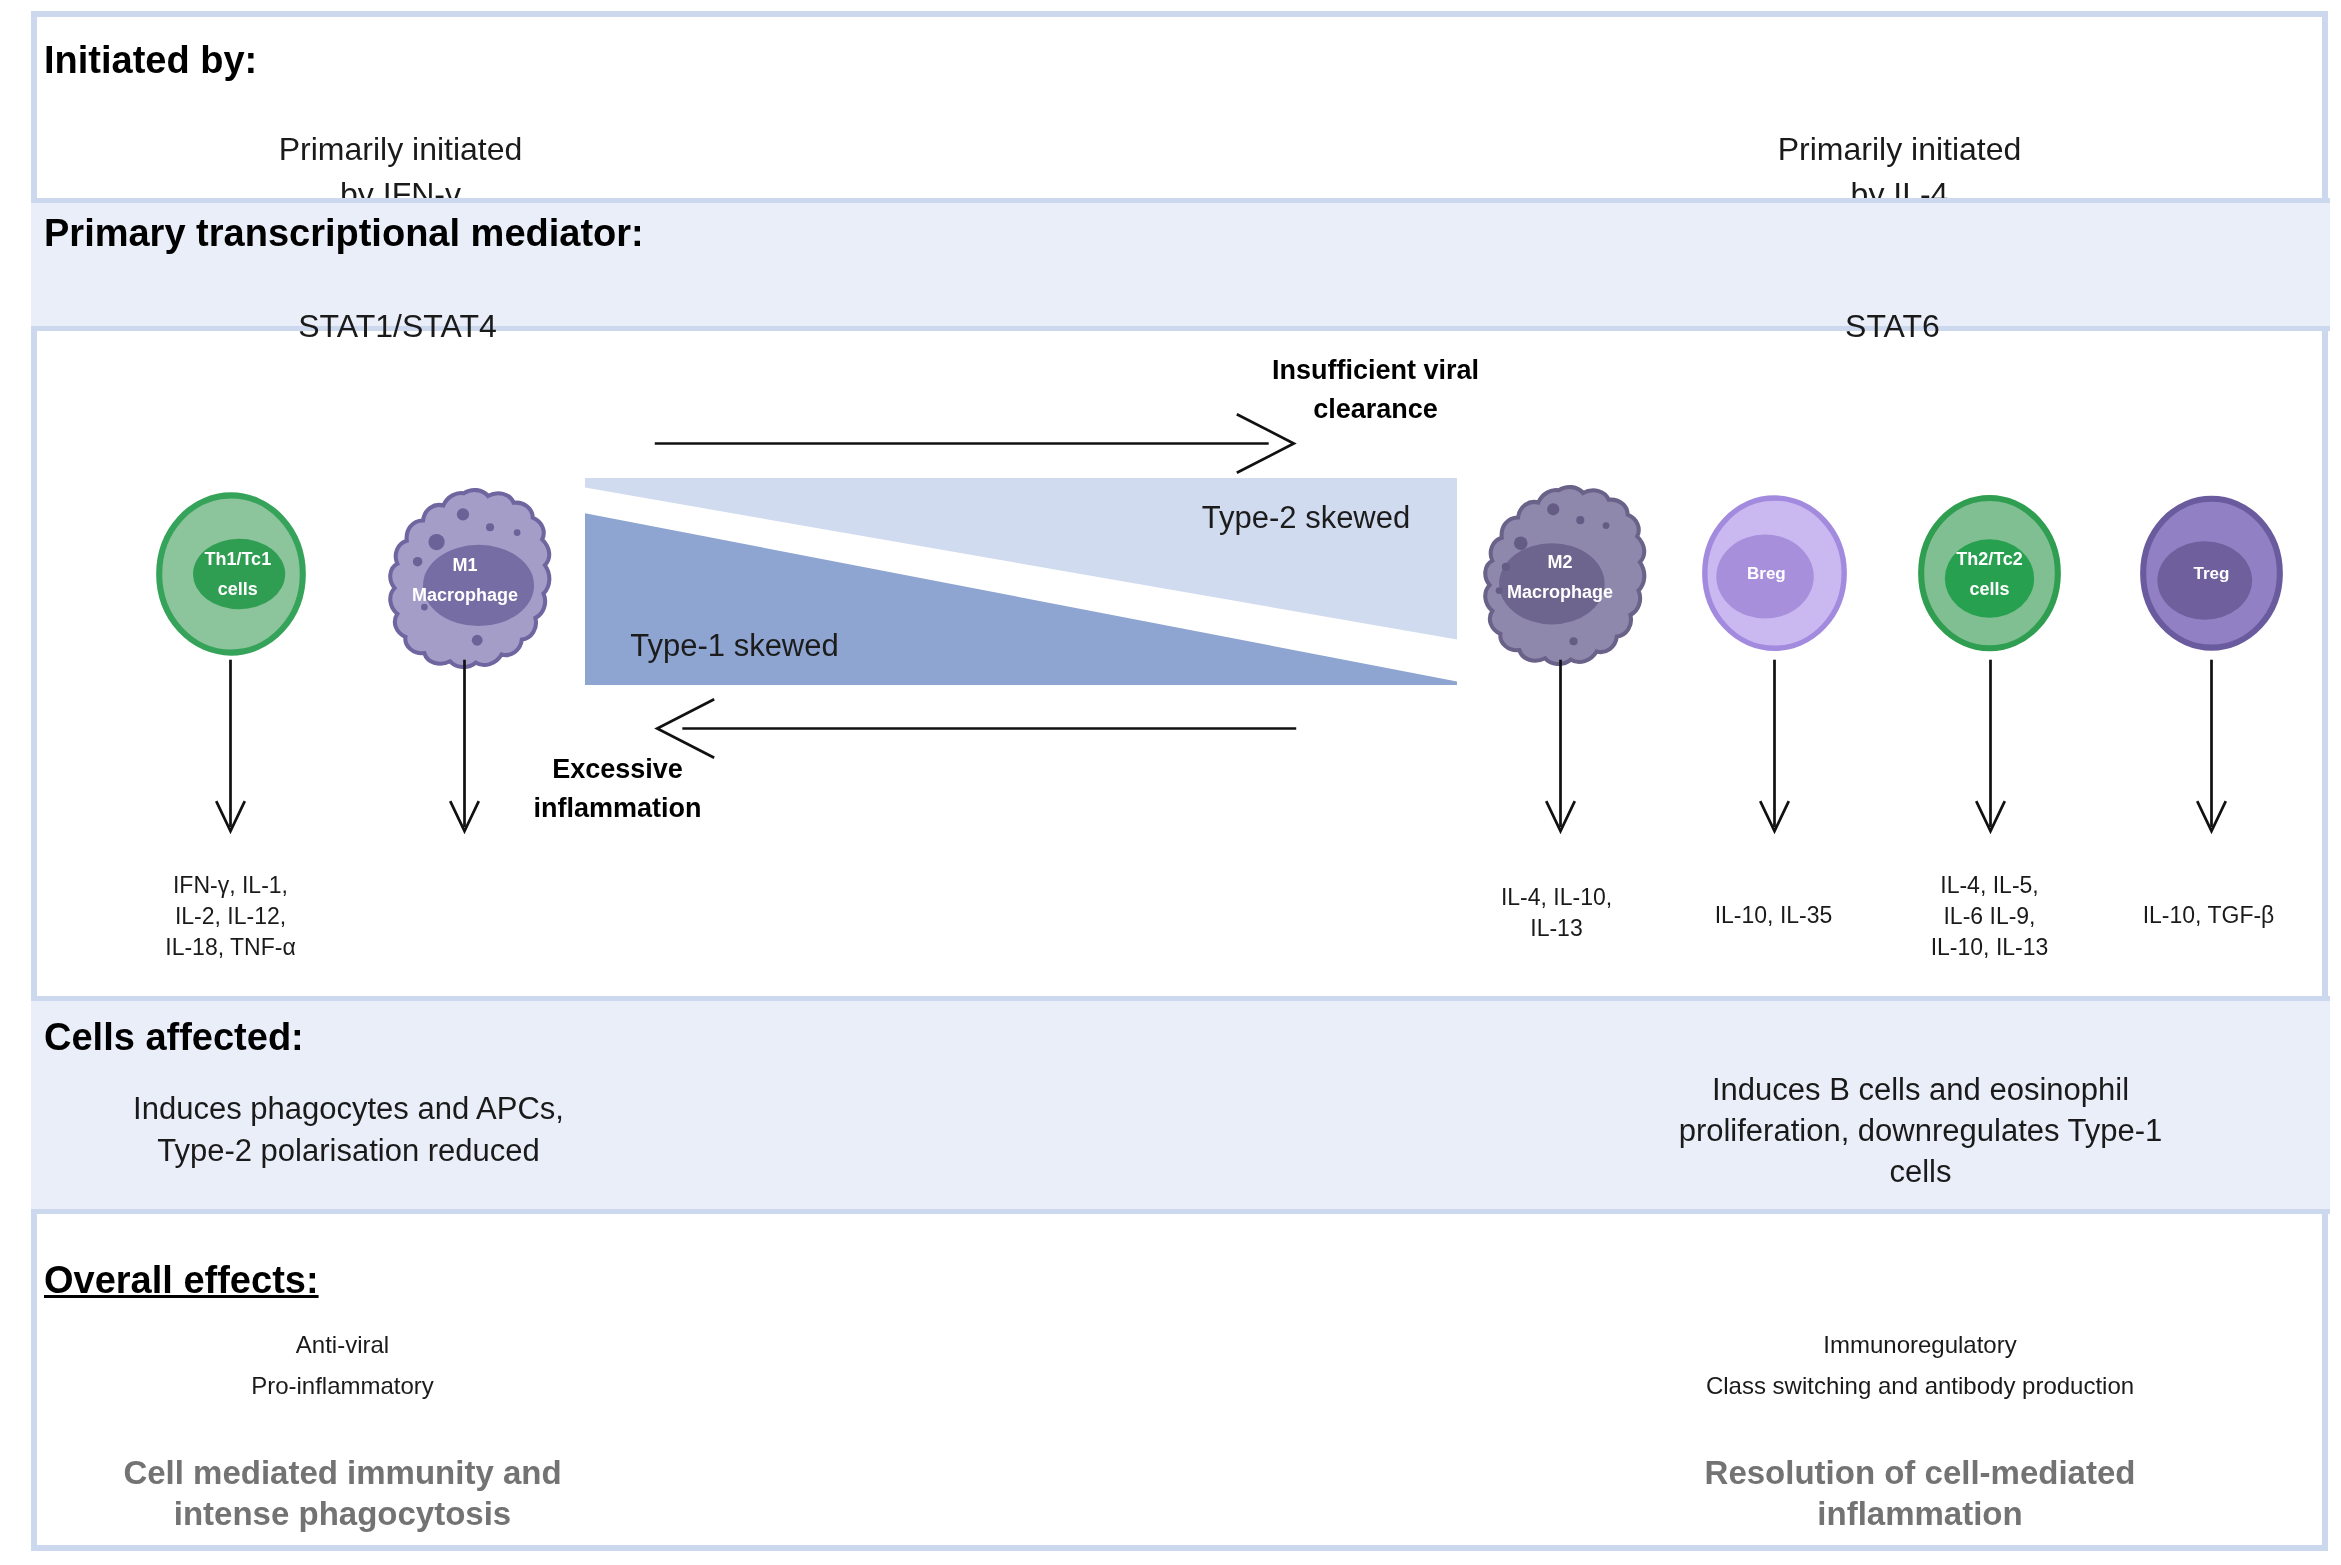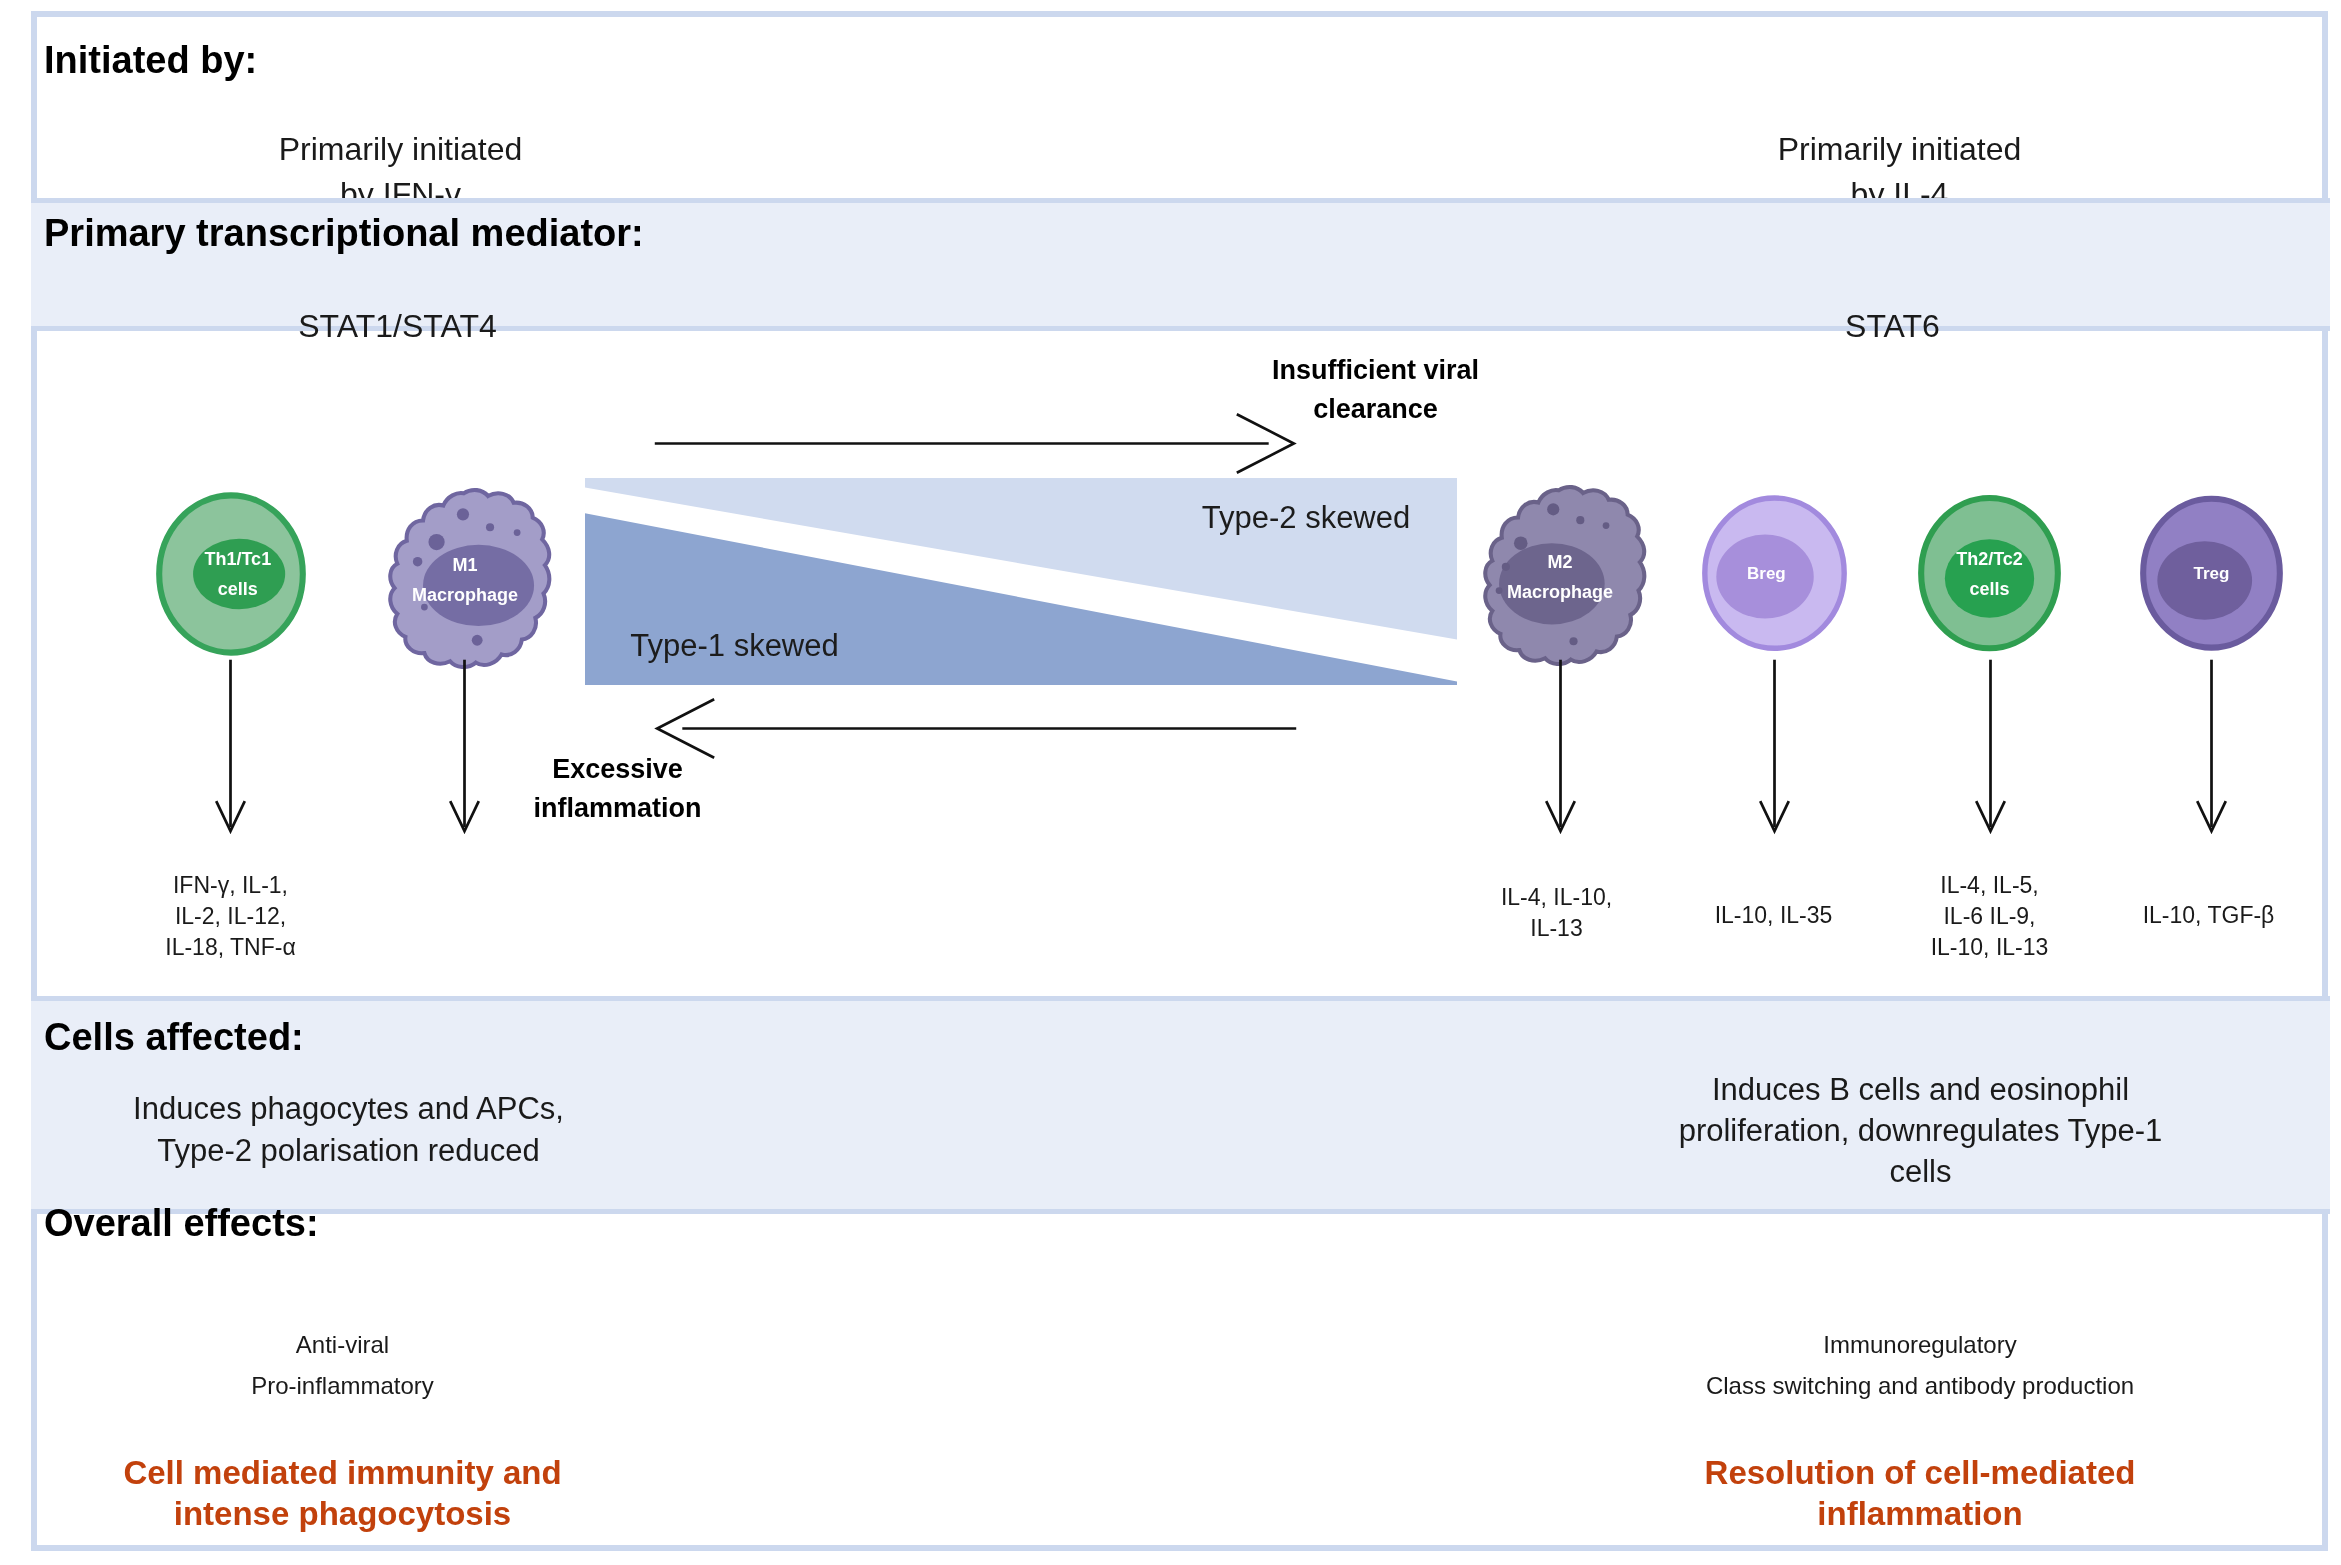--- a/index.html
+++ b/index.html
@@ -24,21 +24,21 @@
   #band-mediator{top:198px;height:133px;}
   #band-cells-affected{top:996px;height:218px;}
   .hdr{
     position:absolute;left:44px;
     font-size:38px;font-weight:bold;color:#000;letter-spacing:0px;
   }
   .txtblock{position:absolute;text-align:center;color:#1a1a1a;}
   .s12body{font-size:32px;line-height:45px;margin-top:31px;}
   .s4body{font-size:31px;line-height:42px;}
   .s5body{font-size:24px;line-height:41px;}
-  .s5bold{font-size:33px;line-height:41px;font-weight:bold;color:#c2410c;}
+  .s5bold{font-size:33px;line-height:41px;font-weight:bold;color:#737373;}
   .arrowlabel{font-size:27px;line-height:39px;font-weight:bold;color:#000;}
   .cyto{font-size:23px;line-height:31px;width:271px;}
   .cell{position:absolute;}
   .cell svg{position:absolute;left:0;top:0;}
   .cell-label{
     position:absolute;inset:0;display:flex;flex-direction:column;
     align-items:center;justify-content:center;
     color:#ffffff;font-weight:bold;font-size:18px;line-height:30px;text-align:center;
   }
   .skewtext{position:absolute;font-size:31px;color:#1c1c1c;text-align:center;}
@@ -220,21 +220,21 @@
   <div class="txtblock s4body" style="left:111px;top:1088px;width:475px;">
     <div>Induces phagocytes and APCs,</div>
     <div>Type-2 polarisation reduced</div>
   </div>
   <div class="txtblock s4body" style="left:1615px;top:1069px;width:611px;line-height:41px;">
     <div>Induces B cells and eosinophil</div>
     <div>proliferation, downregulates Type-1</div>
     <div>cells</div>
   </div>
 
-  <div class="hdr" style="top:1202px;">Overall effects:</div>
+  <div class="hdr" style="top:1259px;text-decoration:underline;">Overall effects:</div>
   <div class="txtblock s5body" style="left:105px;top:1324px;width:475px;">
     <div>Anti-viral</div>
     <div>Pro-inflammatory</div>
   </div>
   <div class="txtblock s5bold" style="left:105px;top:1452px;width:475px;">
     <div>Cell mediated immunity and</div>
     <div>intense phagocytosis</div>
   </div>
   <div class="txtblock s5body" style="left:1581px;top:1324px;width:678px;">
     <div>Immunoregulatory</div>

